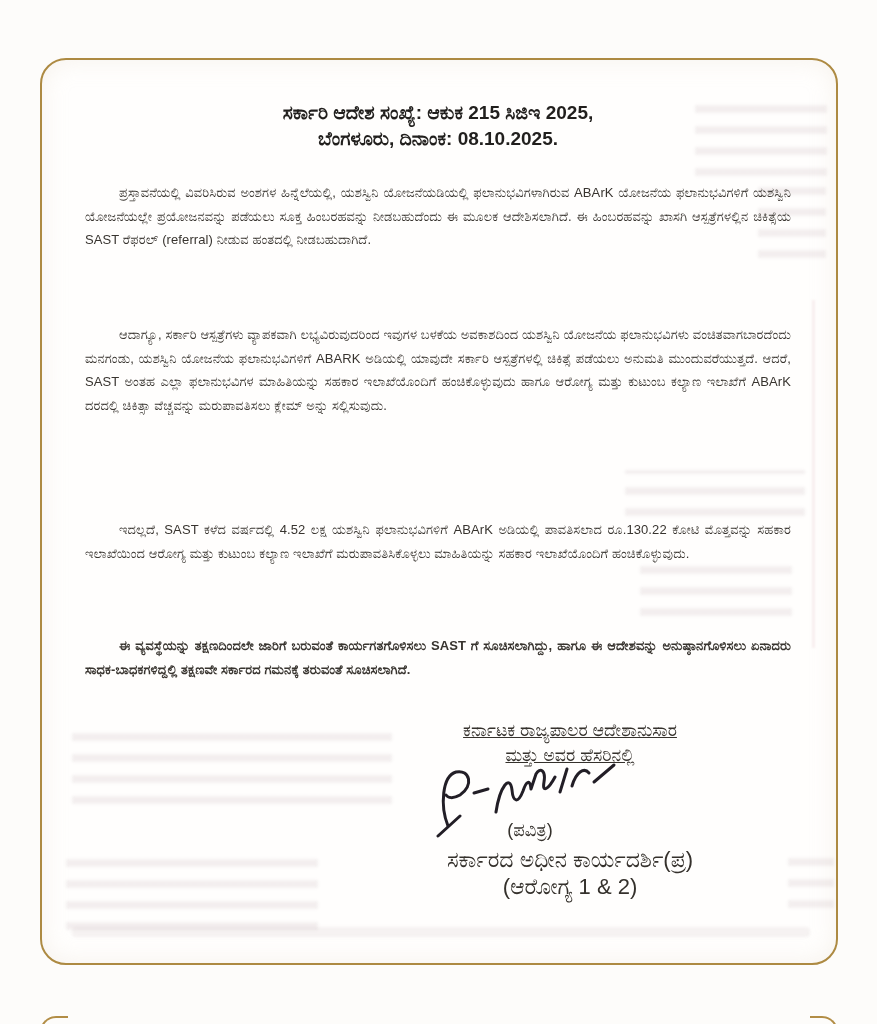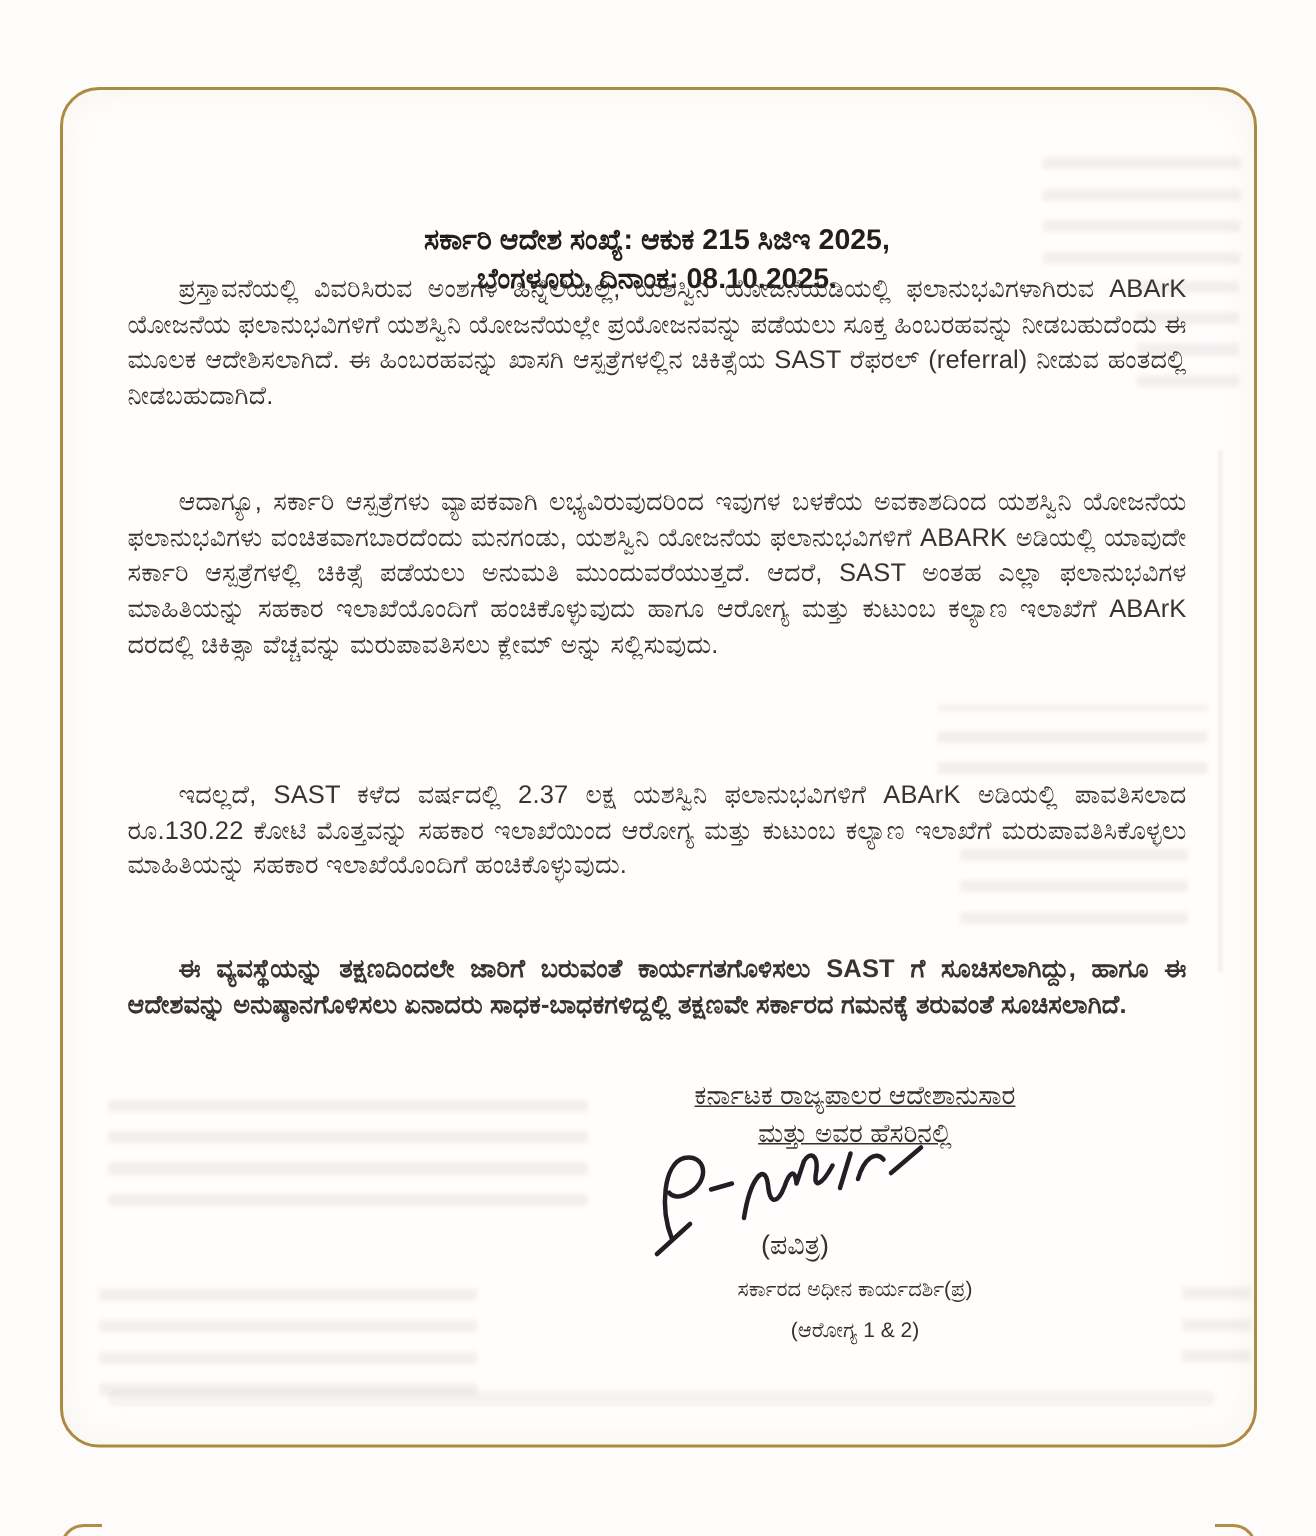--- a/index.html
+++ b/index.html
@@ -46,28 +46,27 @@
   }
   .doc-header {
     position: absolute;
     left: 85px; top: 100px;
     width: 706px;
     text-align: center;
     font-weight: bold;
     font-size: 19px;
     line-height: 26px;
     color: #211f1d;
-    margin-top: 48px;
   }
   .doc-header .hline { display: block; }
   .para {
     position: absolute;
     left: 85px;
     width: 706px;
-    font-size: 17px;
+    font-size: 13px;
     line-height: 23.7px;
     text-align: justify;
     text-indent: 34px;
     color: #38342f;
     letter-spacing: 0.1px;
   }
   .para-1 { top: 181px; }
   .para-2 { top: 323px; }
   .para-3 { top: 518px; }
   .para-4 { top: 634px; font-weight: bold; }
@@ -92,21 +91,21 @@
     width: 180px;
     text-align: center;
     font-size: 18px;
     color: #35312c;
   }
   .designation-block {
     position: absolute;
     left: 330px; top: 846px;
     width: 480px;
     text-align: center;
-    font-size: 14px;
+    font-size: 22px;
     line-height: 27px;
     color: #35312c;
   }
   
   .ghost {
     position: absolute;
     pointer-events: none;
     filter: blur(1.6px);
     opacity: 0.55;
     background-image: repeating-linear-gradient(
@@ -142,21 +141,21 @@
   <div class="ghost" style="left:788px; top:856px; width:46px;  height:52px;"></div>
   <div class="ghost bar" style="left:72px; top:927px; width:738px; height:10px;"></div>
 
   <div class="doc-header">
     <span class="hline">ಸರ್ಕಾರಿ ಆದೇಶ ಸಂಖ್ಯೆ: ಆಕುಕ 215 ಸಿಜಿಇ 2025,</span>
     <span class="hline">ಬೆಂಗಳೂರು, ದಿನಾಂಕ: 08.10.2025.</span>
   </div>
 
   <div class="para para-1">ಪ್ರಸ್ತಾವನೆಯಲ್ಲಿ ವಿವರಿಸಿರುವ ಅಂಶಗಳ ಹಿನ್ನೆಲೆಯಲ್ಲಿ, ಯಶಸ್ವಿನಿ ಯೋಜನೆಯಡಿಯಲ್ಲಿ ಫಲಾನುಭವಿಗಳಾಗಿರುವ ABArK ಯೋಜನೆಯ ಫಲಾನುಭವಿಗಳಿಗೆ ಯಶಸ್ವಿನಿ ಯೋಜನೆಯಲ್ಲೇ ಪ್ರಯೋಜನವನ್ನು ಪಡೆಯಲು ಸೂಕ್ತ ಹಿಂಬರಹವನ್ನು ನೀಡಬಹುದೆಂದು ಈ ಮೂಲಕ ಆದೇಶಿಸಲಾಗಿದೆ. ಈ ಹಿಂಬರಹವನ್ನು ಖಾಸಗಿ ಆಸ್ಪತ್ರೆಗಳಲ್ಲಿನ ಚಿಕಿತ್ಸೆಯ SAST ರೆಫರಲ್ (referral) ನೀಡುವ ಹಂತದಲ್ಲಿ ನೀಡಬಹುದಾಗಿದೆ.</div>
   <div class="para para-2">ಆದಾಗ್ಯೂ, ಸರ್ಕಾರಿ ಆಸ್ಪತ್ರೆಗಳು ವ್ಯಾಪಕವಾಗಿ ಲಭ್ಯವಿರುವುದರಿಂದ ಇವುಗಳ ಬಳಕೆಯ ಅವಕಾಶದಿಂದ ಯಶಸ್ವಿನಿ ಯೋಜನೆಯ ಫಲಾನುಭವಿಗಳು ವಂಚಿತವಾಗಬಾರದೆಂದು ಮನಗಂಡು, ಯಶಸ್ವಿನಿ ಯೋಜನೆಯ ಫಲಾನುಭವಿಗಳಿಗೆ ABARK ಅಡಿಯಲ್ಲಿ ಯಾವುದೇ ಸರ್ಕಾರಿ ಆಸ್ಪತ್ರೆಗಳಲ್ಲಿ ಚಿಕಿತ್ಸೆ ಪಡೆಯಲು ಅನುಮತಿ ಮುಂದುವರೆಯುತ್ತದೆ. ಆದರೆ, SAST ಅಂತಹ ಎಲ್ಲಾ ಫಲಾನುಭವಿಗಳ ಮಾಹಿತಿಯನ್ನು ಸಹಕಾರ ಇಲಾಖೆಯೊಂದಿಗೆ ಹಂಚಿಕೊಳ್ಳುವುದು ಹಾಗೂ ಆರೋಗ್ಯ ಮತ್ತು ಕುಟುಂಬ ಕಲ್ಯಾಣ ಇಲಾಖೆಗೆ ABArK ದರದಲ್ಲಿ ಚಿಕಿತ್ಸಾ ವೆಚ್ಚವನ್ನು ಮರುಪಾವತಿಸಲು ಕ್ಲೇಮ್ ಅನ್ನು ಸಲ್ಲಿಸುವುದು.</div>
-  <div class="para para-3">ಇದಲ್ಲದೆ, SAST ಕಳೆದ ವರ್ಷದಲ್ಲಿ 2.37 ಲಕ್ಷ ಯಶಸ್ವಿನಿ ಫಲಾನುಭವಿಗಳಿಗೆ ABArK ಅಡಿಯಲ್ಲಿ ಪಾವತಿಸಲಾದ ರೂ.130.22 ಕೋಟಿ ಮೊತ್ತವನ್ನು ಸಹಕಾರ ಇಲಾಖೆಯಿಂದ ಆರೋಗ್ಯ ಮತ್ತು ಕುಟುಂಬ ಕಲ್ಯಾಣ ಇಲಾಖೆಗೆ ಮರುಪಾವತಿಸಿಕೊಳ್ಳಲು ಮಾಹಿತಿಯನ್ನು ಸಹಕಾರ ಇಲಾಖೆಯೊಂದಿಗೆ ಹಂಚಿಕೊಳ್ಳುವುದು.</div>
+  <div class="para para-3">ಇದಲ್ಲದೆ, SAST ಕಳೆದ ವರ್ಷದಲ್ಲಿ 4.52 ಲಕ್ಷ ಯಶಸ್ವಿನಿ ಫಲಾನುಭವಿಗಳಿಗೆ ABArK ಅಡಿಯಲ್ಲಿ ಪಾವತಿಸಲಾದ ರೂ.130.22 ಕೋಟಿ ಮೊತ್ತವನ್ನು ಸಹಕಾರ ಇಲಾಖೆಯಿಂದ ಆರೋಗ್ಯ ಮತ್ತು ಕುಟುಂಬ ಕಲ್ಯಾಣ ಇಲಾಖೆಗೆ ಮರುಪಾವತಿಸಿಕೊಳ್ಳಲು ಮಾಹಿತಿಯನ್ನು ಸಹಕಾರ ಇಲಾಖೆಯೊಂದಿಗೆ ಹಂಚಿಕೊಳ್ಳುವುದು.</div>
   <div class="para para-4">ಈ ವ್ಯವಸ್ಥೆಯನ್ನು ತಕ್ಷಣದಿಂದಲೇ ಜಾರಿಗೆ ಬರುವಂತೆ ಕಾರ್ಯಗತಗೊಳಿಸಲು SAST ಗೆ ಸೂಚಿಸಲಾಗಿದ್ದು, ಹಾಗೂ ಈ ಆದೇಶವನ್ನು ಅನುಷ್ಠಾನಗೊಳಿಸಲು ಏನಾದರು ಸಾಧಕ-ಬಾಧಕಗಳಿದ್ದಲ್ಲಿ ತಕ್ಷಣವೇ ಸರ್ಕಾರದ ಗಮನಕ್ಕೆ ತರುವಂತೆ ಸೂಚಿಸಲಾಗಿದೆ.</div>
 
   <div class="signoff">
     <span style="display:block">ಕರ್ನಾಟಕ ರಾಜ್ಯಪಾಲರ ಆದೇಶಾನುಸಾರ</span>
     <span style="display:block">ಮತ್ತು ಅವರ ಹೆಸರಿನಲ್ಲಿ</span>
   </div>
 
   <div class="signature-wrap">
     <svg width="210" height="78" viewBox="0 0 210 78">
       <g fill="none" stroke="#221e26" stroke-width="3" stroke-linecap="round" stroke-linejoin="round">

